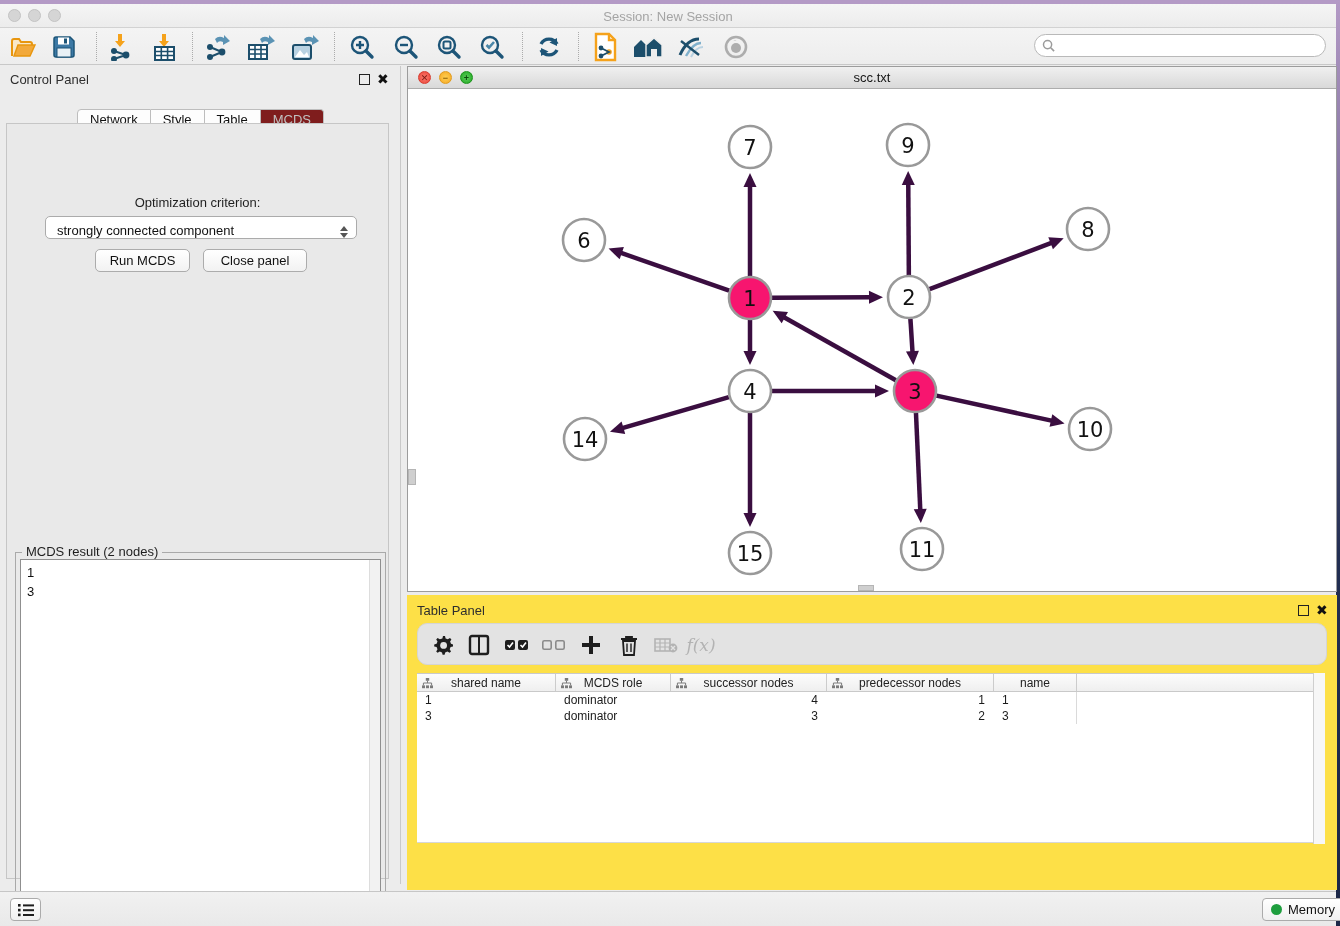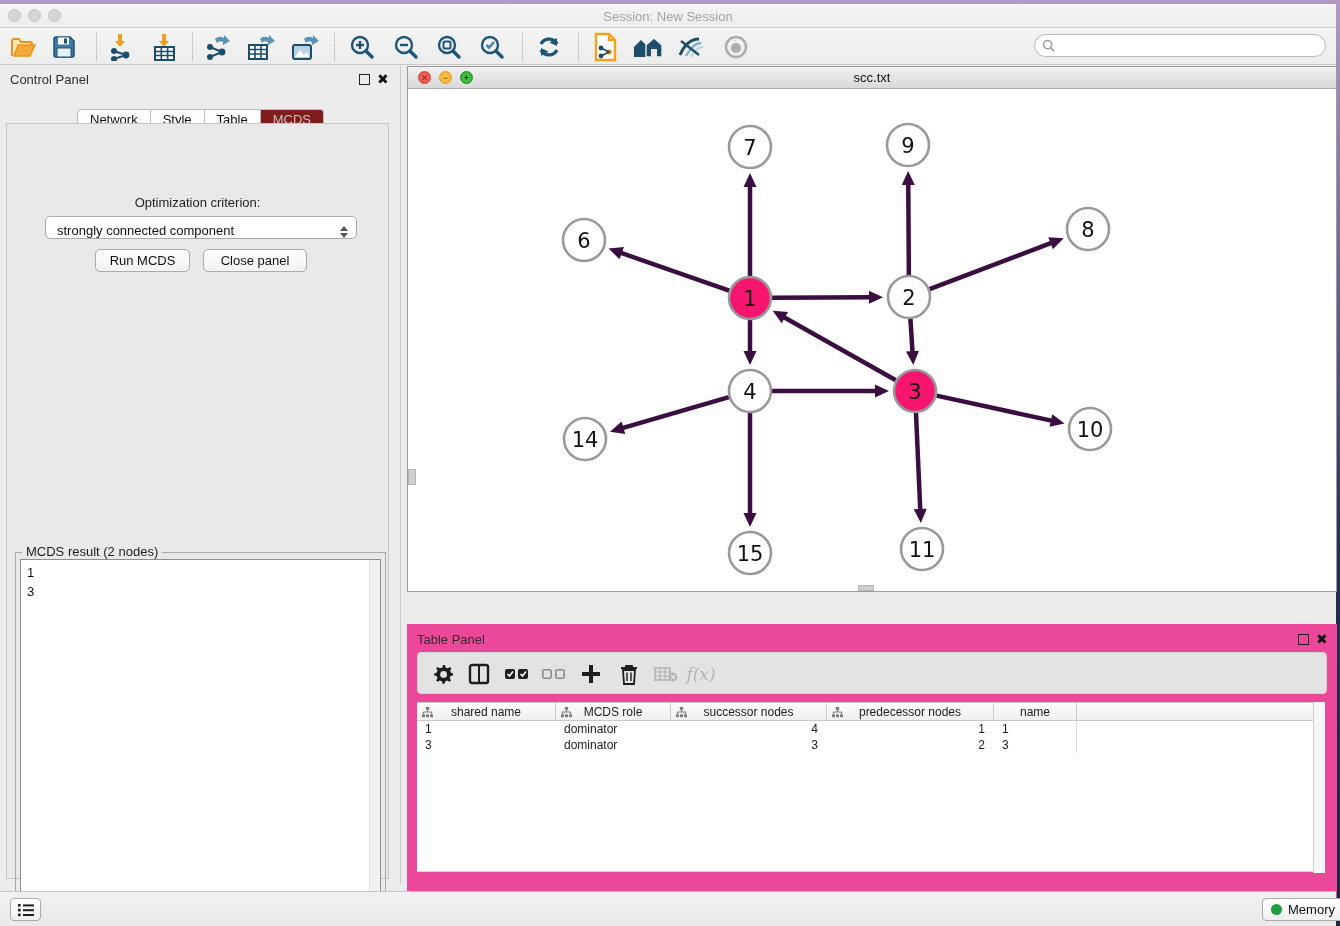--- a/index.html
+++ b/index.html
@@ -76,23 +76,23 @@
     font-size:9px; font-weight:bold; text-align:center; line-height:13px; }
   .nt-close { left:10px; background:radial-gradient(#F97B6F,#EC4438); border:1px solid #D63B2F; color:#7E1710; }
   .nt-min { left:31px; background:radial-gradient(#FFD052,#F5A623); border:1px solid #E09B1E; color:#8A5D07; }
   .nt-zoom { left:52px; background:radial-gradient(#5ED05E,#1FA51F); border:1px solid #1B921B; color:#0B4D0B; }
   .net-title { position:absolute; left:0; right:0; top:3px; text-align:center; color:#141414; font-size:13px; }
   .net-canvas { position:absolute; left:0; top:22px; width:928px; height:502px; background:#FFF; }
   .grip-v { position:absolute; left:0px; top:402px; width:8px; height:16px; background:#CFCFCF; border:1px solid #B5B5B5; }
   .grip-h { position:absolute; left:450px; bottom:0px; width:16px; height:6px; background:#CFCFCF; border:1px solid #B5B5B5; }
 
   
-  .table-panel { position:absolute; left:407px; top:624px; width:930px; height:295px; background:#ec4899; }
+  .table-panel { position:absolute; left:407px; top:595px; width:930px; height:295px; background:#fde047; }
   .tp-toolbar { position:absolute; left:10px; top:28px; right:10px; height:42px;
-    background:#E3E3E3; border:1px solid #D5D5D5; border-radius:4px; }
+    background:#E3E3E3; border:1px solid #D5D5D5; border-radius:10px; }
   .tp-icon { position:absolute; top:7px; width:30px; height:28px; display:flex; align-items:center; justify-content:center; }
   .fx { font-family:"DejaVu Serif","Liberation Serif",serif; font-style:italic; font-size:17px; color:#B3B3B3; }
 
   .tbl { position:absolute; left:10px; top:78px; width:908px; }
   .tbl-header { display:flex; height:19px; background:linear-gradient(#FCFCFC,#EFEFEF);
     border-top:1px solid #C9C9C9; border-bottom:1px solid #C9C9C9; }
   .tbl-hcell { position:relative; display:flex; align-items:center; justify-content:center;
     border-right:1px solid #CCC; font-size:12px; color:#222; }
   .tbl-hcell .tree-ico { position:absolute; left:5px; top:4px; }
   .tbl-body { background:#FFF; height:151px; border-bottom:1px solid #D7D7D7; }

